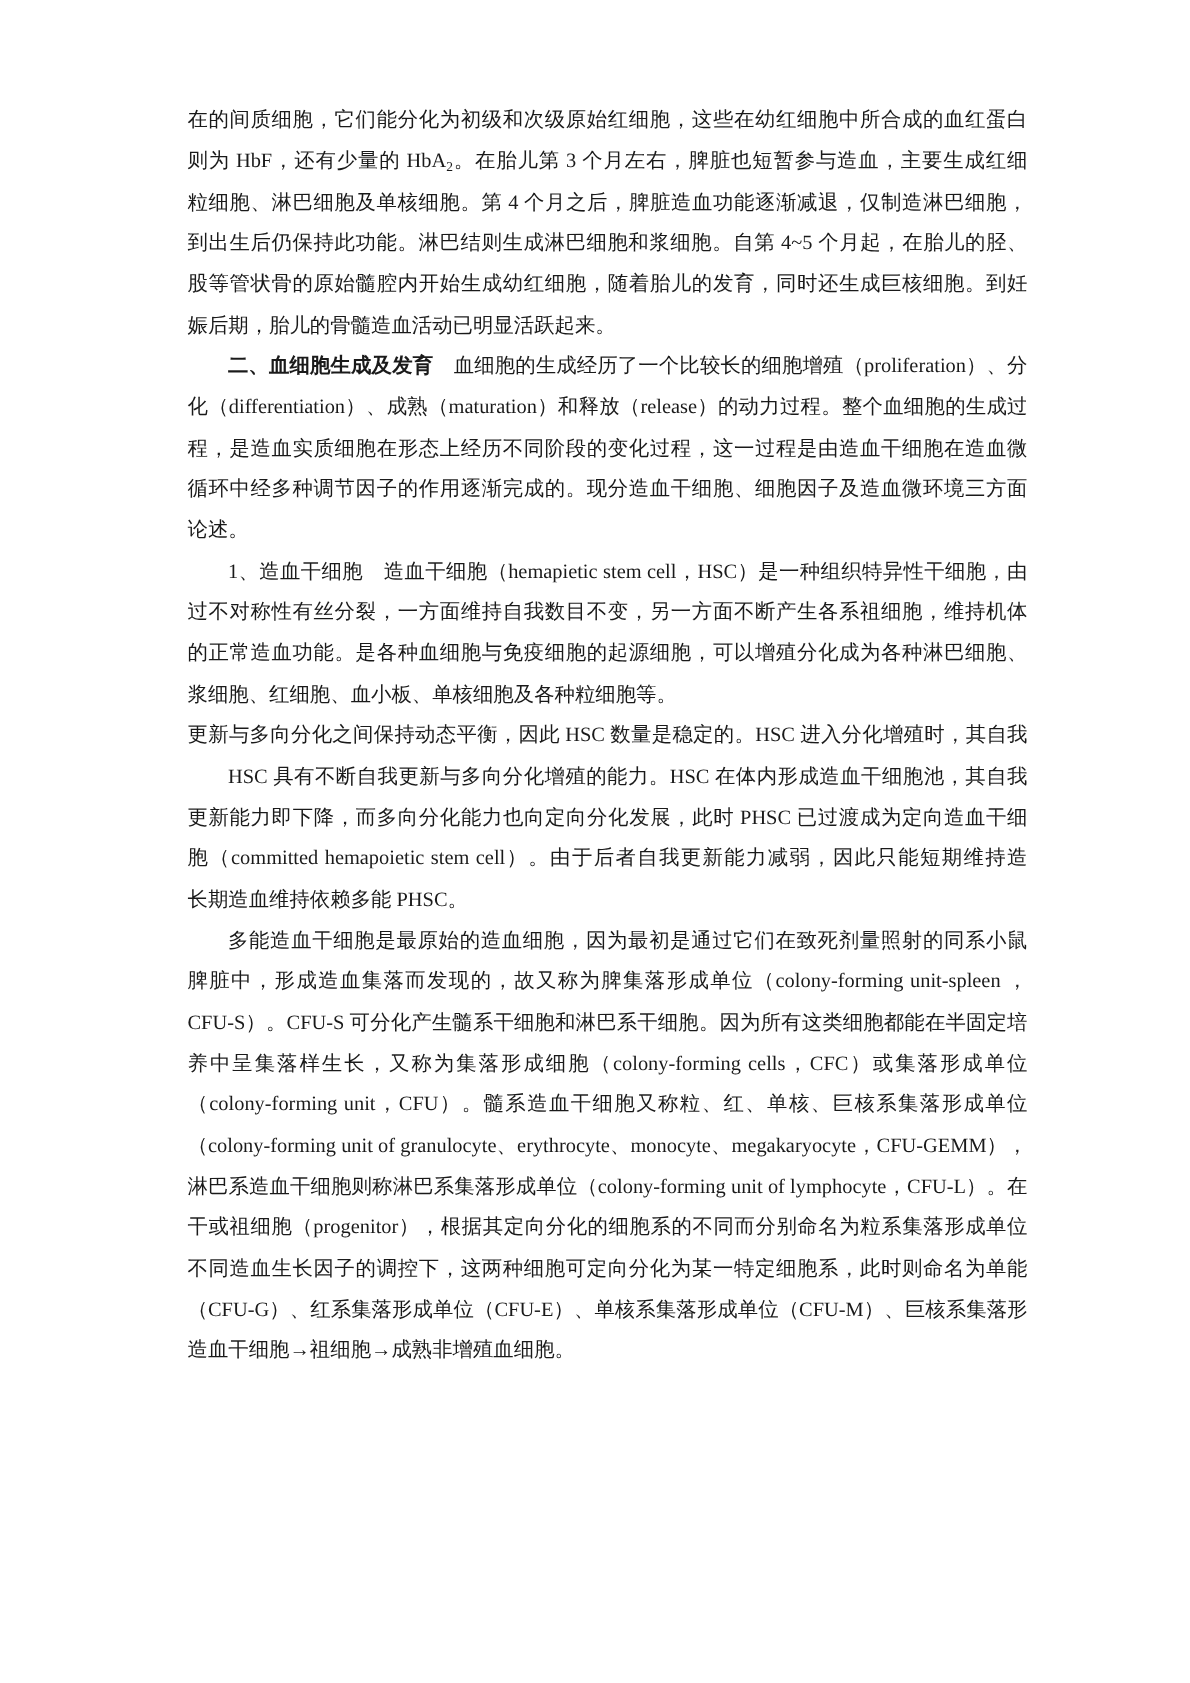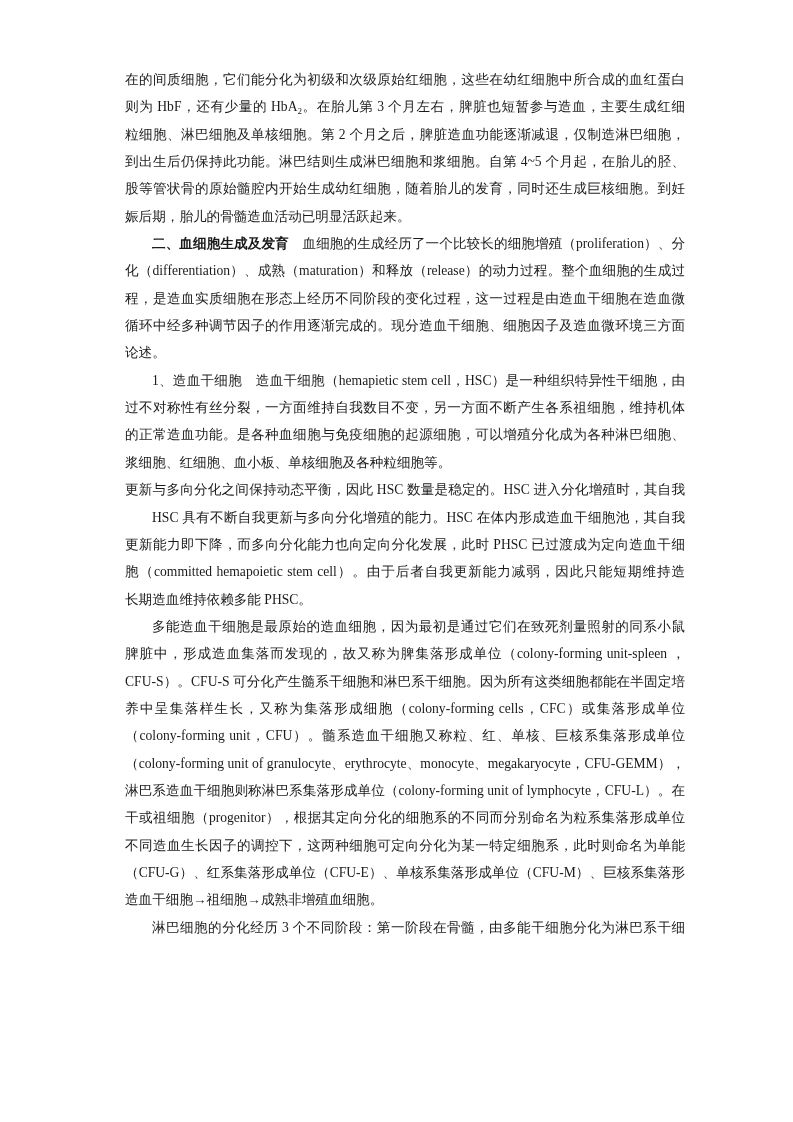--- a/index.html
+++ b/index.html
@@ -57,21 +57,21 @@
   }
 </style>
 </head>
 <body>
 
 <div class="page">
 
   <div class="doc-body" style="color: rgb(26, 26, 26);">
       <div class="line"><span class="seg">在的间质细胞，它们能分化为初级和次级原始红细胞，这些在幼红细胞中所合成的血红蛋白</span></div>
       <div class="line"><span class="seg">则为 HbF，还有少量的 HbA</span><span class="seg sub">2</span><span class="seg">。在胎儿第 3 个月左右，脾脏也短暂参与造血，主要生成红细胞、</span></div>
-      <div class="line"><span class="seg">粒细胞、淋巴细胞及单核细胞。第 2 个月之后，脾脏造血功能逐渐减退，仅制造淋巴细胞，</span></div>
+      <div class="line"><span class="seg">粒细胞、淋巴细胞及单核细胞。第 4 个月之后，脾脏造血功能逐渐减退，仅制造淋巴细胞，</span></div>
       <div class="line"><span class="seg">到出生后仍保持此功能。淋巴结则生成淋巴细胞和浆细胞。自第 4~5 个月起，在胎儿的胫、</span></div>
       <div class="line"><span class="seg">股等管状骨的原始髓腔内开始生成幼红细胞，随着胎儿的发育，同时还生成巨核细胞。到妊</span></div>
       <div class="line end"><span class="seg">娠后期，胎儿的骨髓造血活动已明显活跃起来。</span></div>
       <div class="line indent"><span class="seg bold">二、血细胞生成及发育</span><span class="seg">　血细胞的生成经历了一个比较长的细胞增殖（proliferation）、分</span></div>
       <div class="line"><span class="seg">化（differentiation）、成熟（maturation）和释放（release）的动力过程。整个血细胞的生成过</span></div>
       <div class="line"><span class="seg">程，是造血实质细胞在形态上经历不同阶段的变化过程，这一过程是由造血干细胞在造血微</span></div>
       <div class="line"><span class="seg">循环中经多种调节因子的作用逐渐完成的。现分造血干细胞、细胞因子及造血微环境三方面</span></div>
       <div class="line end"><span class="seg">论述。</span></div>
       <div class="line indent"><span class="seg">1、造血干细胞　造血干细胞（hemapietic stem cell，HSC）是一种组织特异性干细胞，由</span></div>
       <div class="line"><span class="seg">过不对称性有丝分裂，一方面维持自我数目不变，另一方面不断产生各系祖细胞，维持机体</span></div>
@@ -86,21 +86,20 @@
       <div class="line"><span class="seg">脾脏中，形成造血集落而发现的，故又称为脾集落形成单位（colony-forming unit-spleen ，</span></div>
       <div class="line"><span class="seg">CFU-S）。CFU-S 可分化产生髓系干细胞和淋巴系干细胞。因为所有这类细胞都能在半固定培</span></div>
       <div class="line"><span class="seg">养中呈集落样生长，又称为集落形成细胞（colony-forming cells，CFC）或集落形成单位</span></div>
       <div class="line"><span class="seg">（colony-forming unit，CFU）。髓系造血干细胞又称粒、红、单核、巨核系集落形成单位</span></div>
       <div class="line"><span class="seg">（colony-forming unit of granulocyte、erythrocyte、monocyte、megakaryocyte，CFU-GEMM），</span></div>
       <div class="line"><span class="seg">淋巴系造血干细胞则称淋巴系集落形成单位（colony-forming unit of lymphocyte，CFU-L）。在</span></div>
       <div class="line"><span class="seg">干或祖细胞（progenitor），根据其定向分化的细胞系的不同而分别命名为粒系集落形成单位</span></div>
       <div class="line"><span class="seg">不同造血生长因子的调控下，这两种细胞可定向分化为某一特定细胞系，此时则命名为单能</span></div>
       <div class="line"><span class="seg">（CFU-G）、红系集落形成单位（CFU-E）、单核系集落形成单位（CFU-M）、巨核系集落形成</span></div>
       <div class="line end"><span class="seg">造血干细胞→祖细胞→成熟非增殖血细胞。</span></div>
-      <div class="line indent"><span class="seg">淋巴细胞的分化经历 3 个不同阶段：第一阶段在骨髓，由多能干细胞分化为淋巴系干细</span></div>
     </div>
 
   <div class="page-number">- 3 -</div>
 
   <div class="pdf-footer">
     <span>PDF 文件使用 “pdfFactory Pro” 试用版本创建 </span><a style="color: #ec4899; margin-left: 21px;">www.fineprint.cn</a>
   </div>
 
 </div>
 

